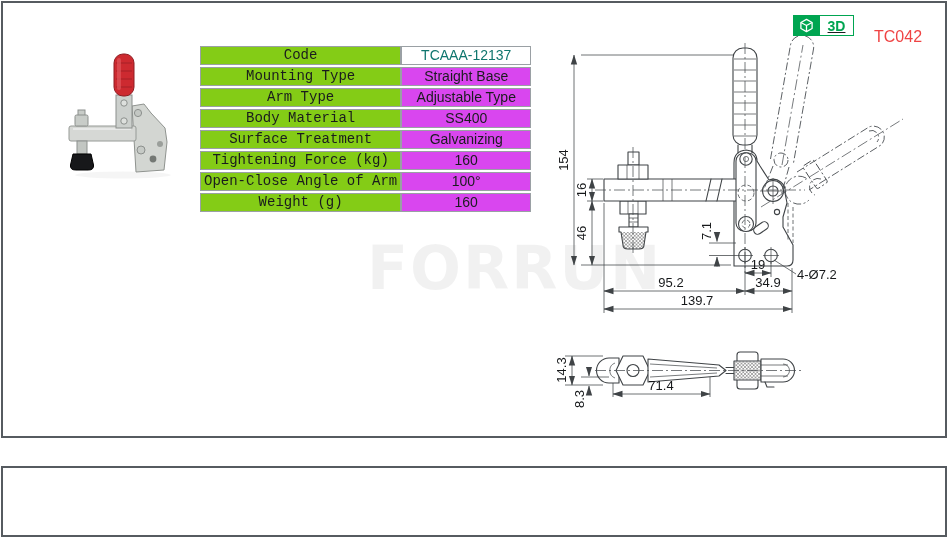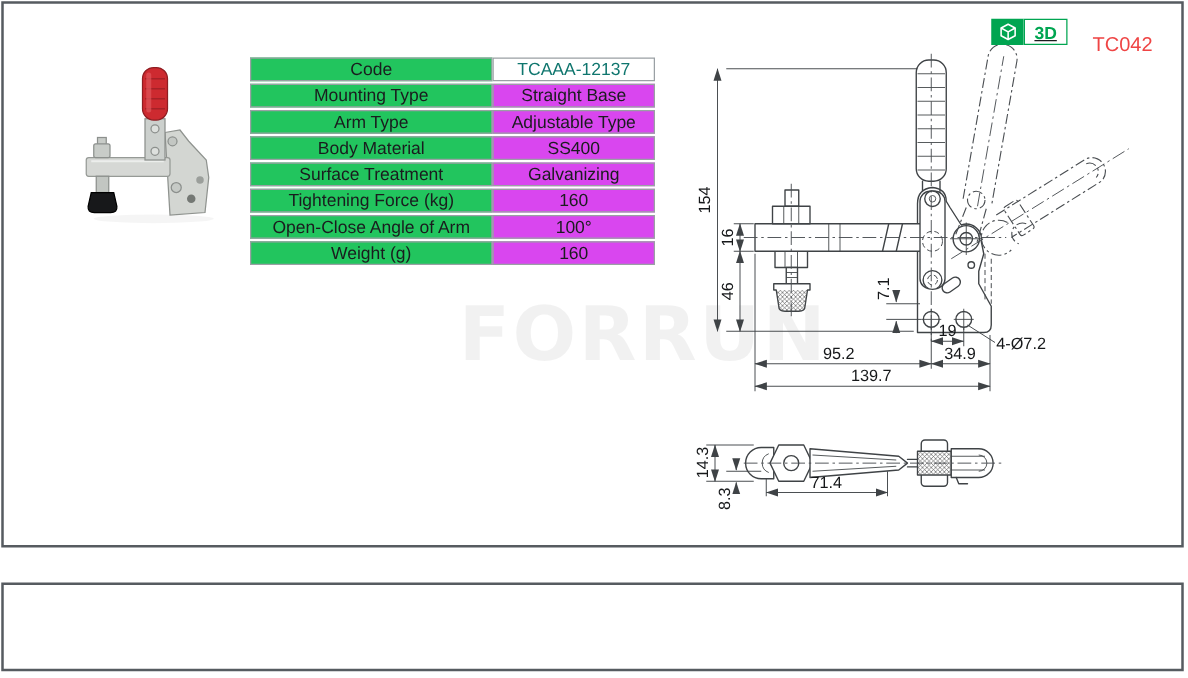--- a/index.html
+++ b/index.html
@@ -15,21 +15,21 @@
              letter-spacing:2px;color:#000;opacity:0.05;user-select:none;margin-left:44px;}
 
   
   .photo{position:absolute;left:60px;top:44px;z-index:1;}
 
   
   table.spec{position:absolute;left:197px;top:41px;z-index:2;border-collapse:separate;
              border-spacing:0 2px;font-size:14px;}
   table.spec td{border:1px solid #9aa0a4;height:17px;line-height:17px;padding:0 3px;
                 text-align:center;white-space:nowrap;}
-  td.lab{width:186px;background:#22c55e;}
+  td.lab{width:186px;background:#84cc16;font-family:Liberation Mono, monospace;}
   td.val{width:122px;background:#d946ef;}
   tr:first-child td.val{background:#ffffff;color:#0f766e;}
 
   
   .drawing{position:absolute;left:530px;top:28px;z-index:1;}
   .s  {stroke:#3f4346;stroke-width:1.1;fill:none;stroke-linecap:round;stroke-linejoin:round;}
   .sf {stroke:#3f4346;stroke-width:1.1;fill:#fff;stroke-linejoin:round;}
   .th {stroke:#3f4346;stroke-width:0.7;fill:none;}
   .cl {stroke:#4a4e52;stroke-width:0.75;fill:none;stroke-dasharray:11 3 2 3;}
   .ph {stroke:#4a4e52;stroke-width:0.9;fill:none;stroke-dasharray:8 2.5 2 2.5;}

